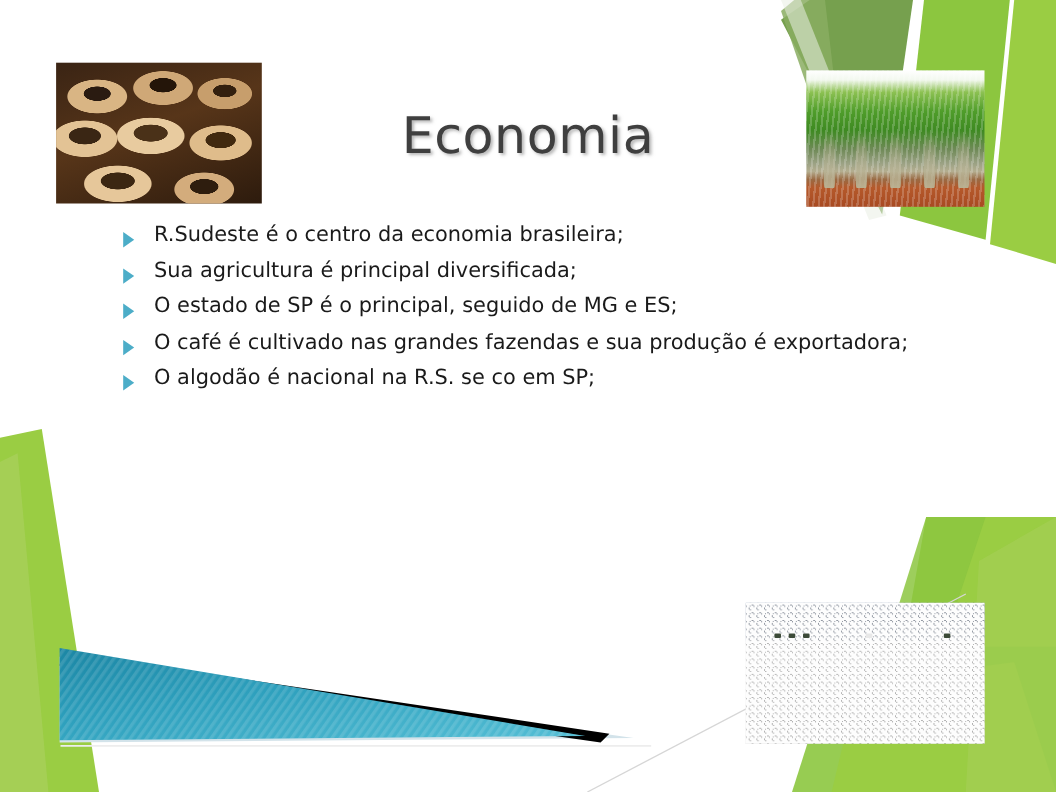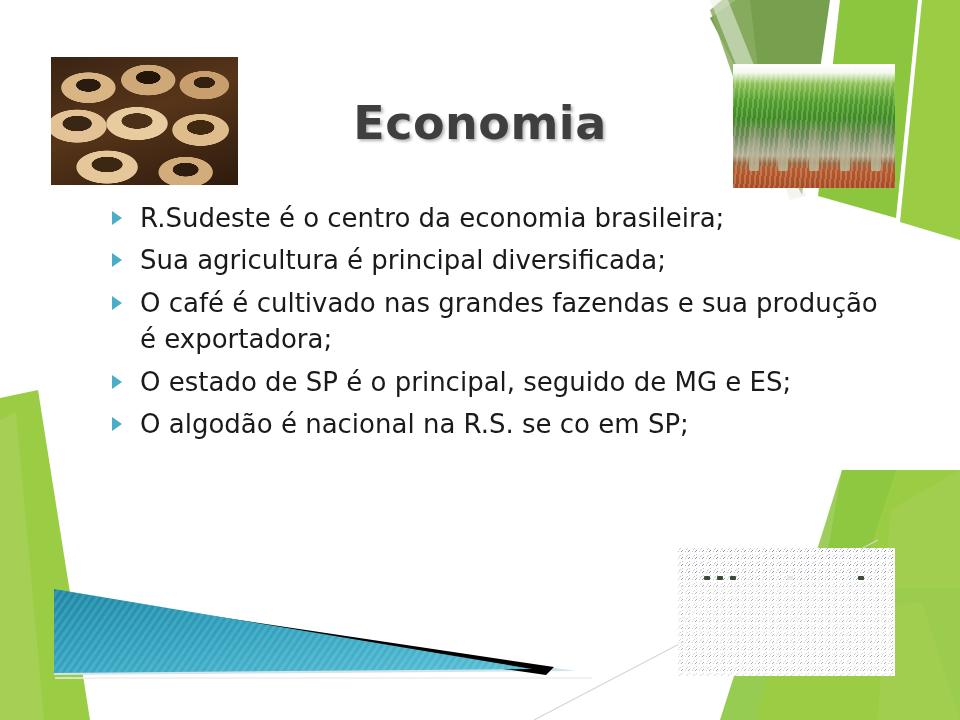--- a/index.html
+++ b/index.html
@@ -117,42 +117,42 @@
 
   
   .title {
     position: absolute;
     left: 255px;
     top: 98px;
     width: 450px;
     text-align: center;
     font-size: 46px;
     line-height: 1.1;
-    font-weight: 700;
+    font-weight: 400;
     color: #3f3f3f;
     letter-spacing: 0.5px;
     text-shadow: 2px 2px 3px rgba(120,120,120,0.55);
     font-family: "DejaVu Sans", "Liberation Sans", sans-serif;
   }
 
   
   .body-list {
     position: absolute;
     left: 104px;
     top: 200px;
     width: 780px;
     margin: 0;
     padding: 0;
     list-style: none;
   }
   .bullet-row {
     position: relative;
     padding-left: 36px;
     margin-bottom: 6px;
-    font-size: 26px;
+    font-size: 19px;
     line-height: 1.40;
     color: #1a1a1a;
     font-family: "DejaVu Sans", "Liberation Sans", sans-serif;
     font-weight: 400;
   }
   .bullet-marker {
     position: absolute;
     left: 8px;
     top: 11px;
     width: 0; height: 0;
@@ -238,25 +238,25 @@
     <li class="bullet-row">
       <span class="bullet-marker"></span>
       <span class="bullet-text">R.Sudeste é o centro da economia brasileira;</span>
     </li>
     <li class="bullet-row">
       <span class="bullet-marker"></span>
       <span class="bullet-text">Sua agricultura é principal diversificada;</span>
     </li>
     <li class="bullet-row">
       <span class="bullet-marker"></span>
+      <span class="bullet-text">O estado de SP é o principal, seguido de MG e ES;</span>
+    </li>
+    <li class="bullet-row">
+      <span class="bullet-marker"></span>
       <span class="bullet-text">O café é cultivado nas grandes fazendas e sua produção é exportadora;</span>
-    </li>
-    <li class="bullet-row">
-      <span class="bullet-marker"></span>
-      <span class="bullet-text">O estado de SP é o principal, seguido de MG e ES;</span>
     </li>
     <li class="bullet-row">
       <span class="bullet-marker"></span>
       <span class="bullet-text">O algodão é nacional na R.S. se co                em SP;</span>
     </li>
   </ul>
 
   <div class="overlay-graphic">
     <svg viewBox="0 0 530 96" width="530" height="96" aria-hidden="true">
       <defs>

